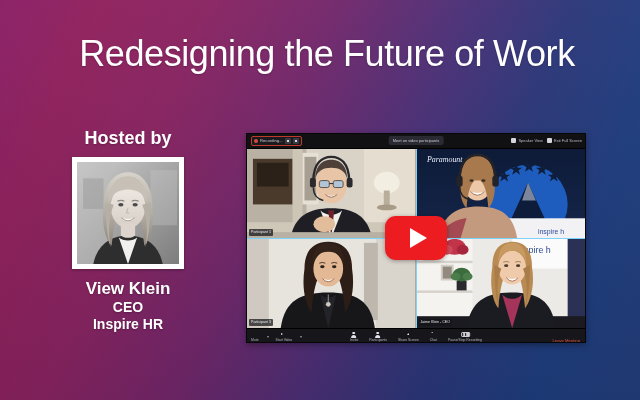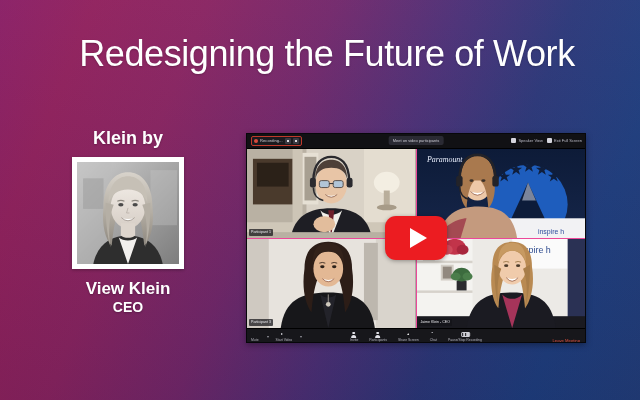--- a/index.html
+++ b/index.html
@@ -95,21 +95,21 @@
   .topbar-center span{color:#c7c7cf;font-size:4px;line-height:1;white-space:nowrap;}
   .topbar-right{
     position:absolute;right:3px;top:2px;height:9px;display:flex;gap:4px;align-items:center;
   }
   .tb-btn{display:flex;align-items:center;gap:2px;}
   .tb-btn span{color:#b9b9c4;font-size:4px;line-height:1;white-space:nowrap;}
   .tb-ico{width:5px;height:5px;background:#d5d5dd;border-radius:1px;display:block;}
 
   
   .grid{position:relative;width:100%;height:179px;display:grid;
-        grid-template-columns:1fr 1fr;grid-template-rows:1fr 1fr;gap:1px;background:#ec4899;}
+        grid-template-columns:1fr 1fr;grid-template-rows:1fr 1fr;gap:1px;background:#7dd3fc;}
   .tile{position:relative;overflow:hidden;background:#1a1a1a;}
   .tile svg{display:block;width:100%;height:100%;}
   .tile-name{
     position:absolute;left:2px;bottom:2px;
     background:rgba(20,20,24,0.72);color:#e6e6ea;
     font-size:3.6px;line-height:1;padding:1.5px 2px;border-radius:1px;
     white-space:nowrap;max-width:90%;overflow:hidden;
   }
 
   
@@ -156,21 +156,21 @@
   }
 </style>
 </head>
 <body>
 
 <div id="stage">
 
   <div class="title">Redesigning the Future of Work</div>
 
   <div class="host-block">
-    <div class="hosted-by">Klein by</div>
+    <div class="hosted-by">Hosted by</div>
 
     <div class="headshot-frame">
       <div class="headshot">
         <svg viewBox="0 0 100 100" preserveAspectRatio="xMidYMid slice">
           <defs>
             <linearGradient id="bgG" x1="0" y1="0" x2="1" y2="1">
               <stop offset="0%" stop-color="#cfcfcf"></stop>
               <stop offset="45%" stop-color="#a9a9a9"></stop>
               <stop offset="100%" stop-color="#7d7d7d"></stop>
             </linearGradient>
@@ -210,20 +210,21 @@
           <path d="M50 45 L48.6 50 L51.4 50" stroke="#bcb4ac" stroke-width="0.9" fill="none"></path>
 
           <path d="M43.5 54.5 Q50 60.5 56.5 54.5 Q50 57.5 43.5 54.5 Z" fill="#ffffff"></path>
           <path d="M43.5 54.5 Q50 60.8 56.5 54.5" stroke="#9c938b" stroke-width="0.8" fill="none"></path>
         </svg>
       </div>
     </div>
 
     <div class="host-name">View Klein</div>
     <div class="host-role">CEO</div>
+    <div class="host-company">Inspire HR</div>
   </div>
 
   <div class="zoom-window">
 
     <div class="zoom-topbar">
       <div class="rec-pill">
         <span class="rec-dot"></span>
         <span class="rec-text">Recording...</span>
         <span class="rec-btn">
             <i></i>

